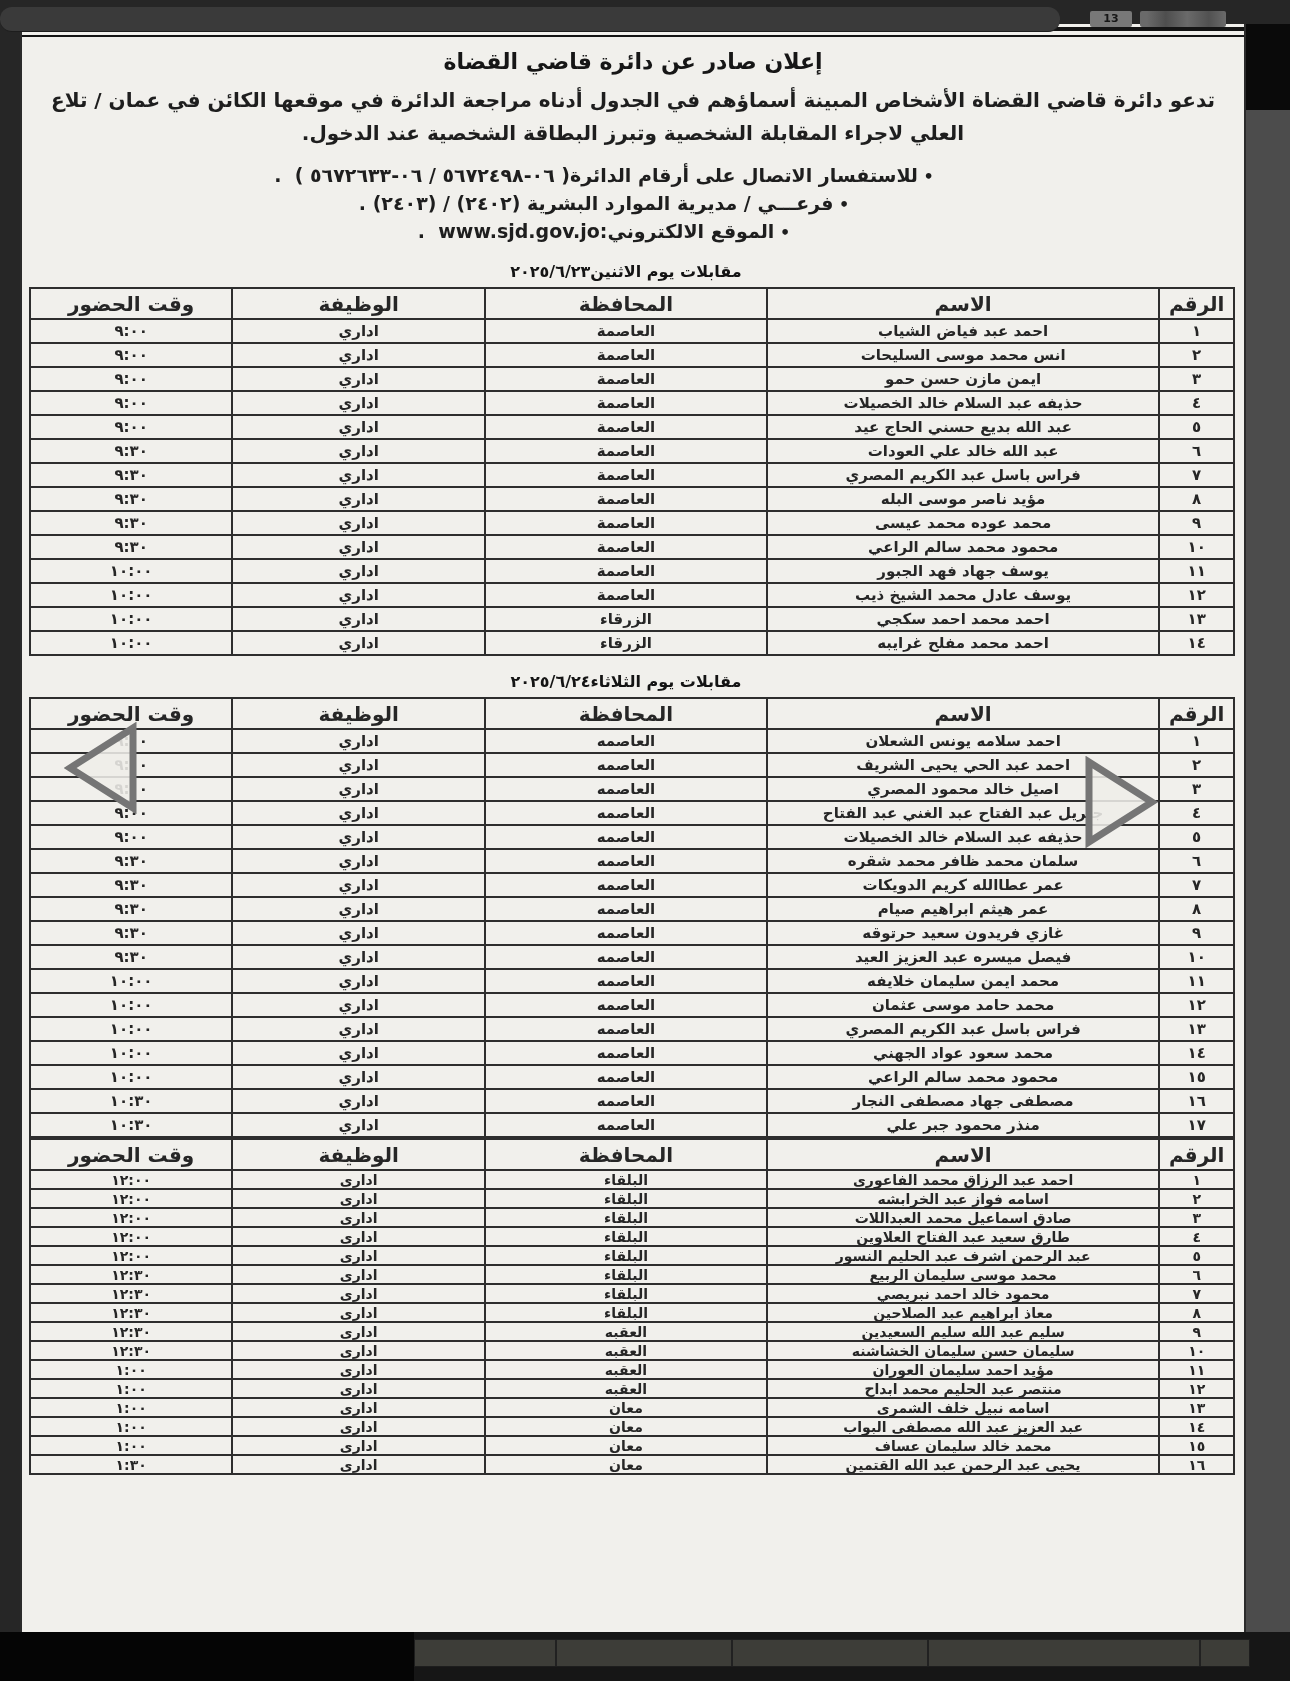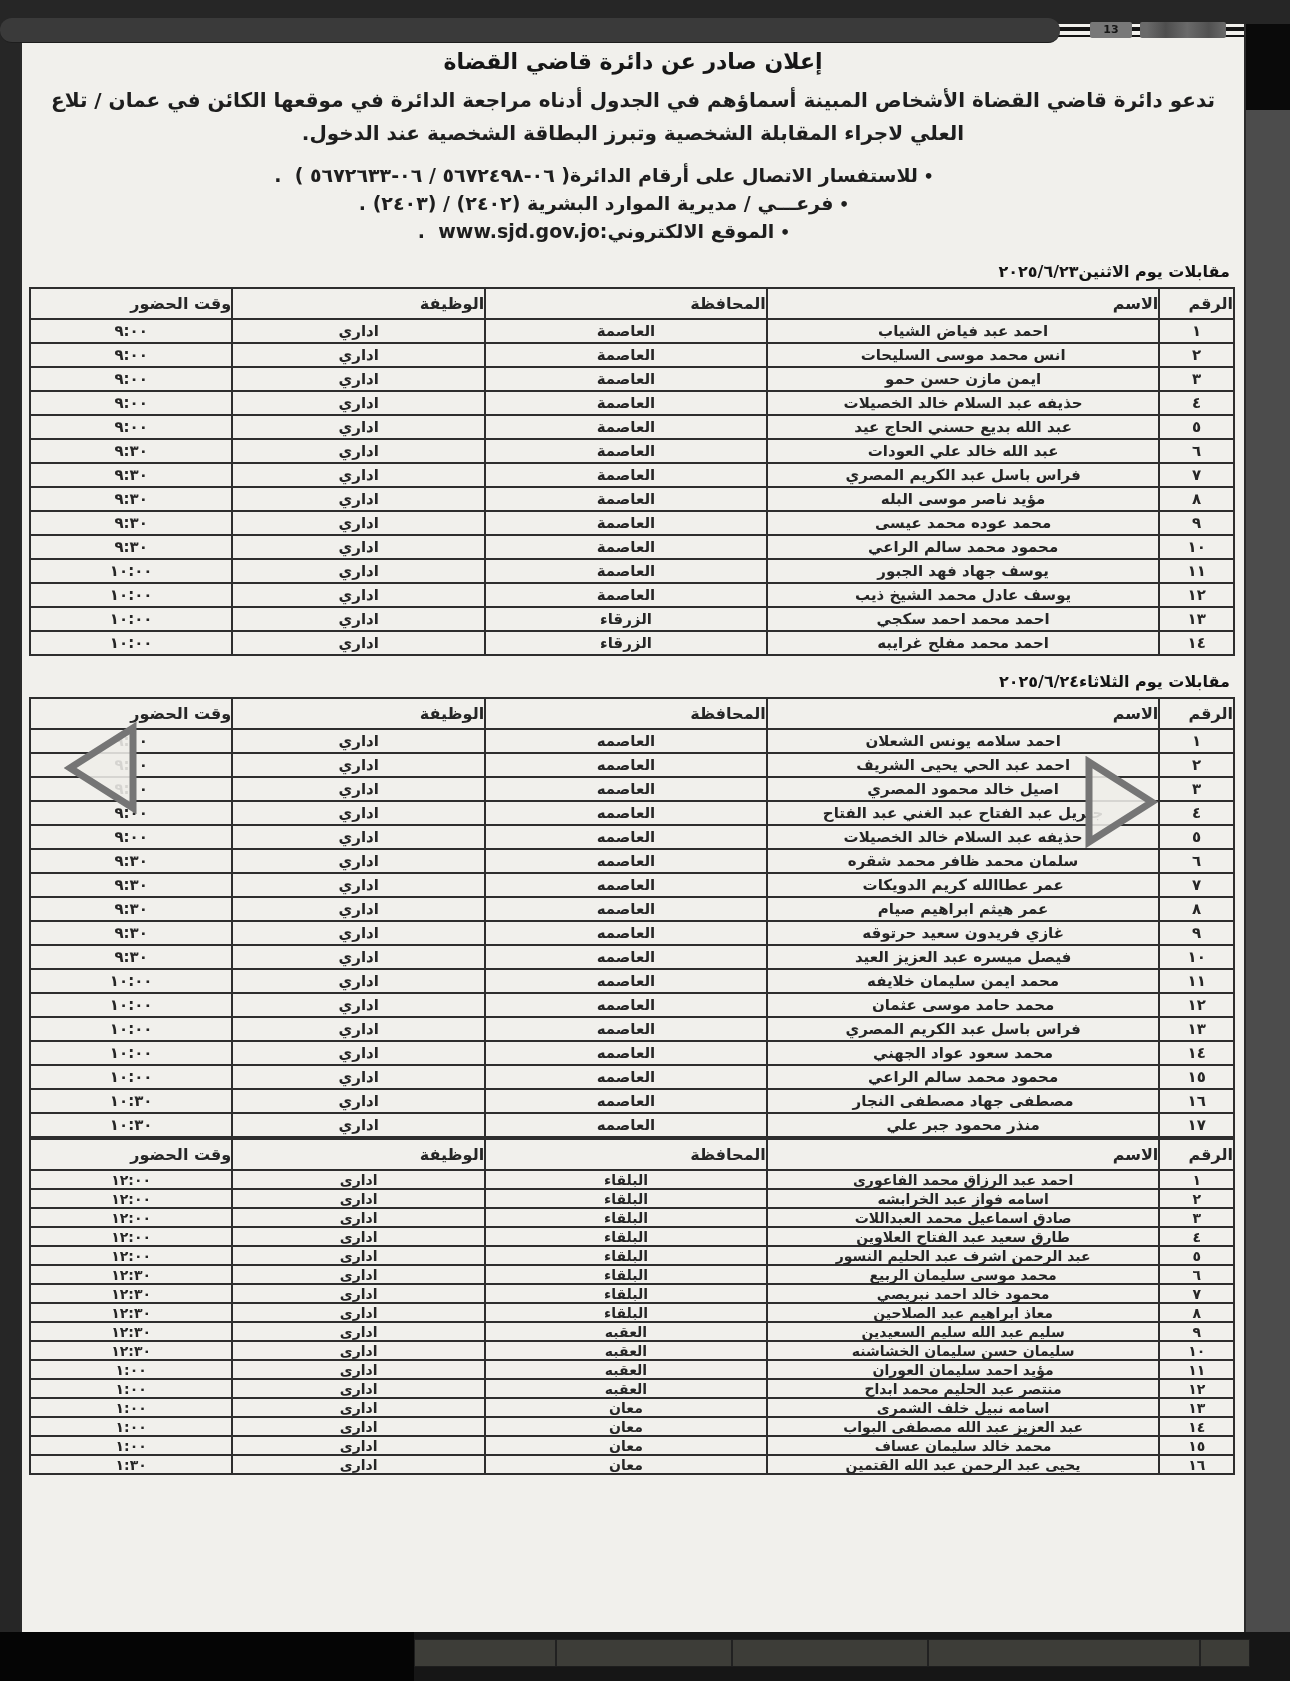--- a/index.html
+++ b/index.html
@@ -1,45 +1,45 @@
 <!DOCTYPE html>
 <html lang="ar"><head>
 <meta charset="utf-8">
 <style>
   html,body{margin:0;padding:0;background:#141414;}
   .canvas{position:relative;width:1290px;height:1681px;background:#262626;overflow:hidden;
           font-family:"DejaVu Sans",sans-serif;}
   
-  .topbar{position:absolute;top:18px;left:0;width:1060px;height:24px;background:#3a3a3a;
+  .topbar{position:absolute;top:7px;left:0;width:1060px;height:24px;background:#3a3a3a;
           border-bottom:1px solid #1d1d1d;z-index:6;border-radius:12px;}
   .badge{position:absolute;top:4px;height:16px;border-radius:2px;background:#787878;
          color:#161616;font-size:11px;font-weight:bold;text-align:center;line-height:16px;}
   .badge-num{left:1090px;width:42px;}
   .badge-word{left:1140px;width:86px;background:#6a6a6a;
               background-image:linear-gradient(90deg,#6a6a6a 8%,#4e4e4e 30%,#6a6a6a 55%,#515151 80%,#6a6a6a 100%);}
   .right-strip{position:absolute;top:24px;left:1246px;width:44px;height:1608px;background:#4c4c4c;z-index:5;}
   .right-strip-top{position:absolute;top:0;left:0;width:44px;height:86px;background:#0a0a0a;}
   
   .page{position:absolute;top:24px;left:20px;width:1226px;height:1608px;background:#f1f0ec;
         border-left:2px solid #2b2b2b;border-right:2px solid #2b2b2b;box-sizing:border-box;
         direction:rtl;color:#1e1e1e;z-index:1;}
   .top-rule{margin:3px 0 0 0;height:4px;border-top:4px solid #141414;border-bottom:2px solid #141414;}
   .doc-title{text-align:center;font-weight:bold;font-size:22px;margin:12px 0 0 0;color:#161616;}
   .intro{text-align:center;font-weight:bold;font-size:20px;line-height:33px;max-width:1175px;
          margin:10px auto 0 auto;}
   .bullets{margin:12px 58px 0 0;font-weight:bold;font-size:19px;}
   .bullet-line{line-height:26px;text-align:center;}
   .bullet-dot{font-size:16px;}
-  .section-title{text-align:right;font-weight:bold;font-size:16px;margin:16px 14px 6px 0;color:#141414;}
+  .section-title{text-align:center;font-weight:bold;font-size:16px;margin:16px 14px 6px 0;color:#141414;}
   .gap-lg{}
   .gap-md{margin-top:30px;}
   table.sched{width:1206px;margin:0 9px;border-collapse:collapse;direction:rtl;table-layout:fixed;}
   table.sched th,table.sched td{border:2px solid #2e2e2e;text-align:center;font-weight:bold;
         color:#262626;padding:0;overflow:hidden;white-space:nowrap;}
-  table.sched th{height:29px;font-size:16px;text-align:right;}
+  table.sched th{height:29px;font-size:20px;}
   table.sched td{height:22px;font-size:15px;}
   table.t3 td{height:17px;font-size:14px;}
   col.c-num{width:6.2%;} col.c-name{width:32.6%;} col.c-gov{width:23.4%;}
   col.c-job{width:21%;} col.c-time{width:16.8%;}
   
   .arrow{position:absolute;z-index:4;}
   
   .bottom-strip{position:absolute;top:1632px;left:0;width:1290px;height:49px;background:#161616;z-index:6;}
   .bottom-left-block{position:absolute;top:0;left:0;width:414px;height:49px;background:#050505;}
   .ghost-row{position:absolute;top:7px;left:414px;width:834px;height:26px;background:#44443f;

